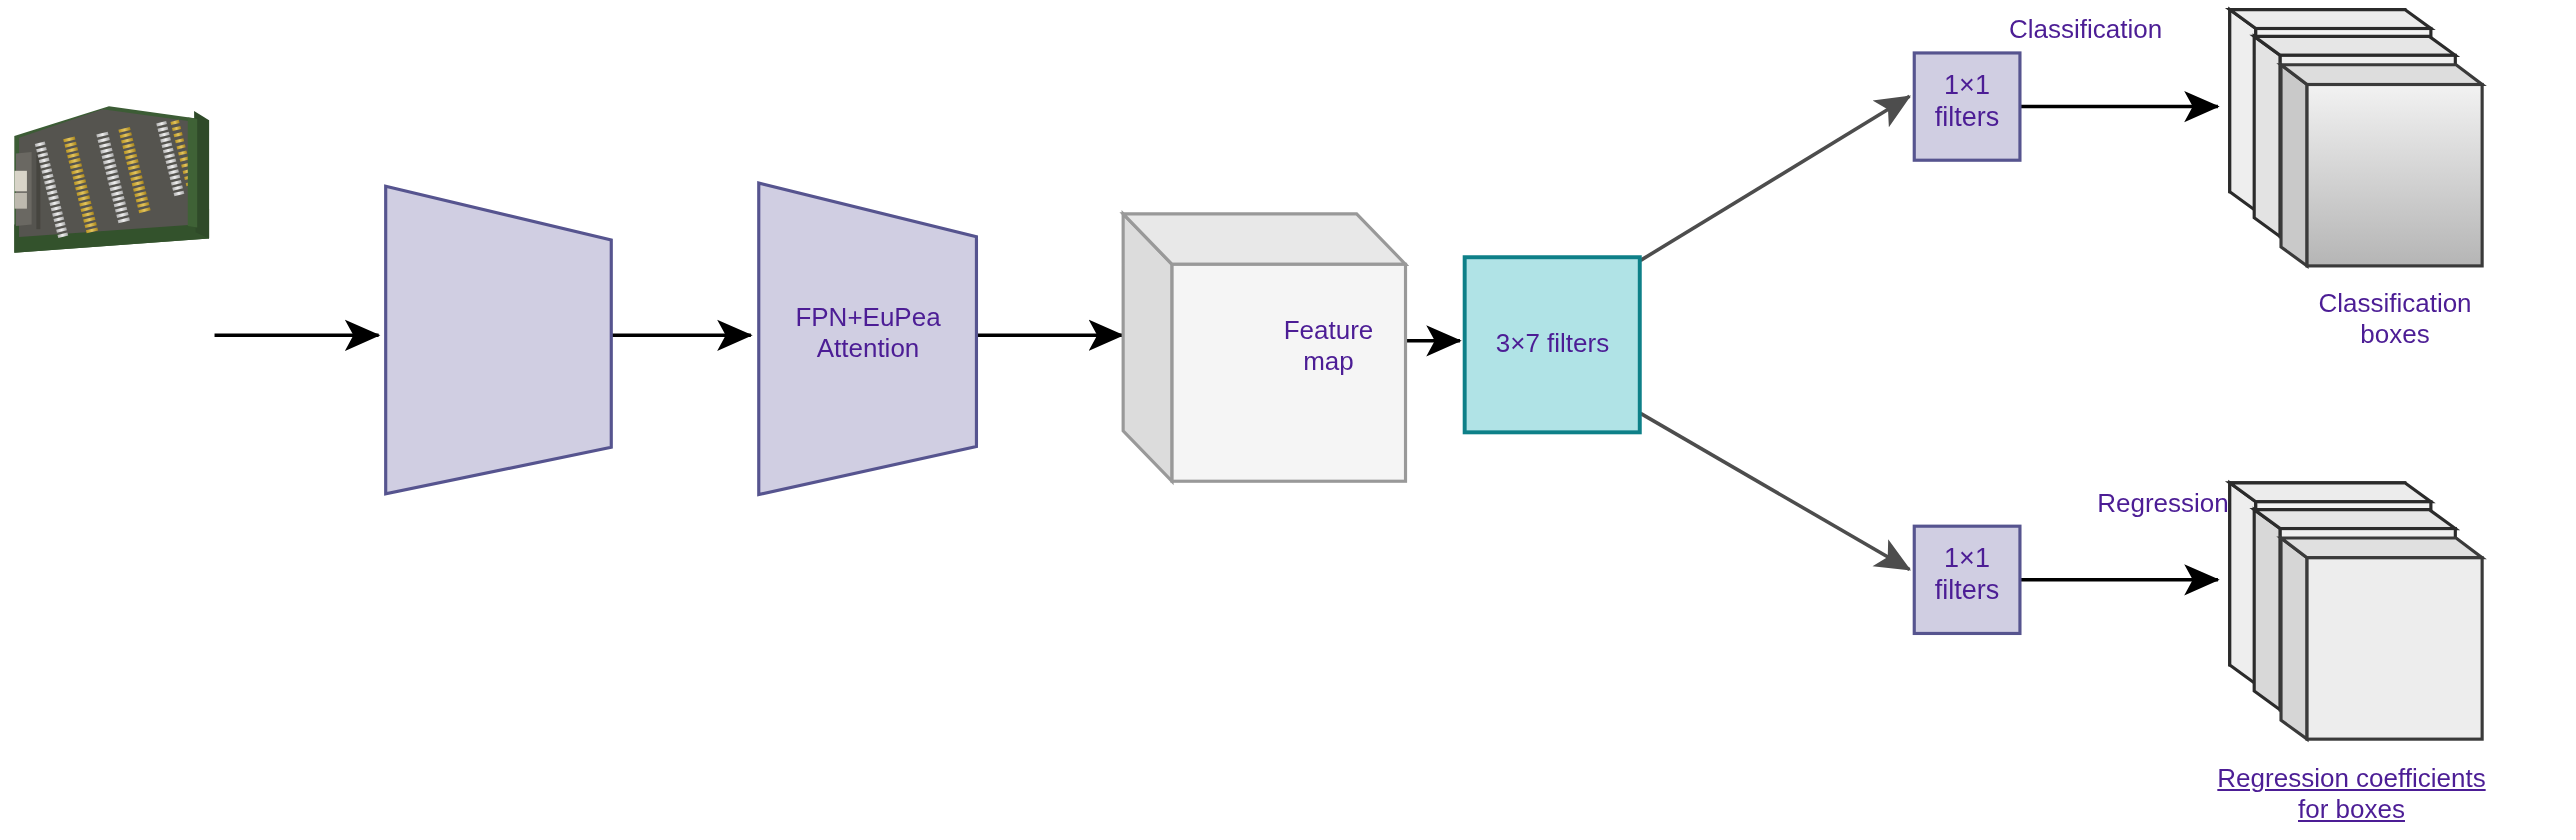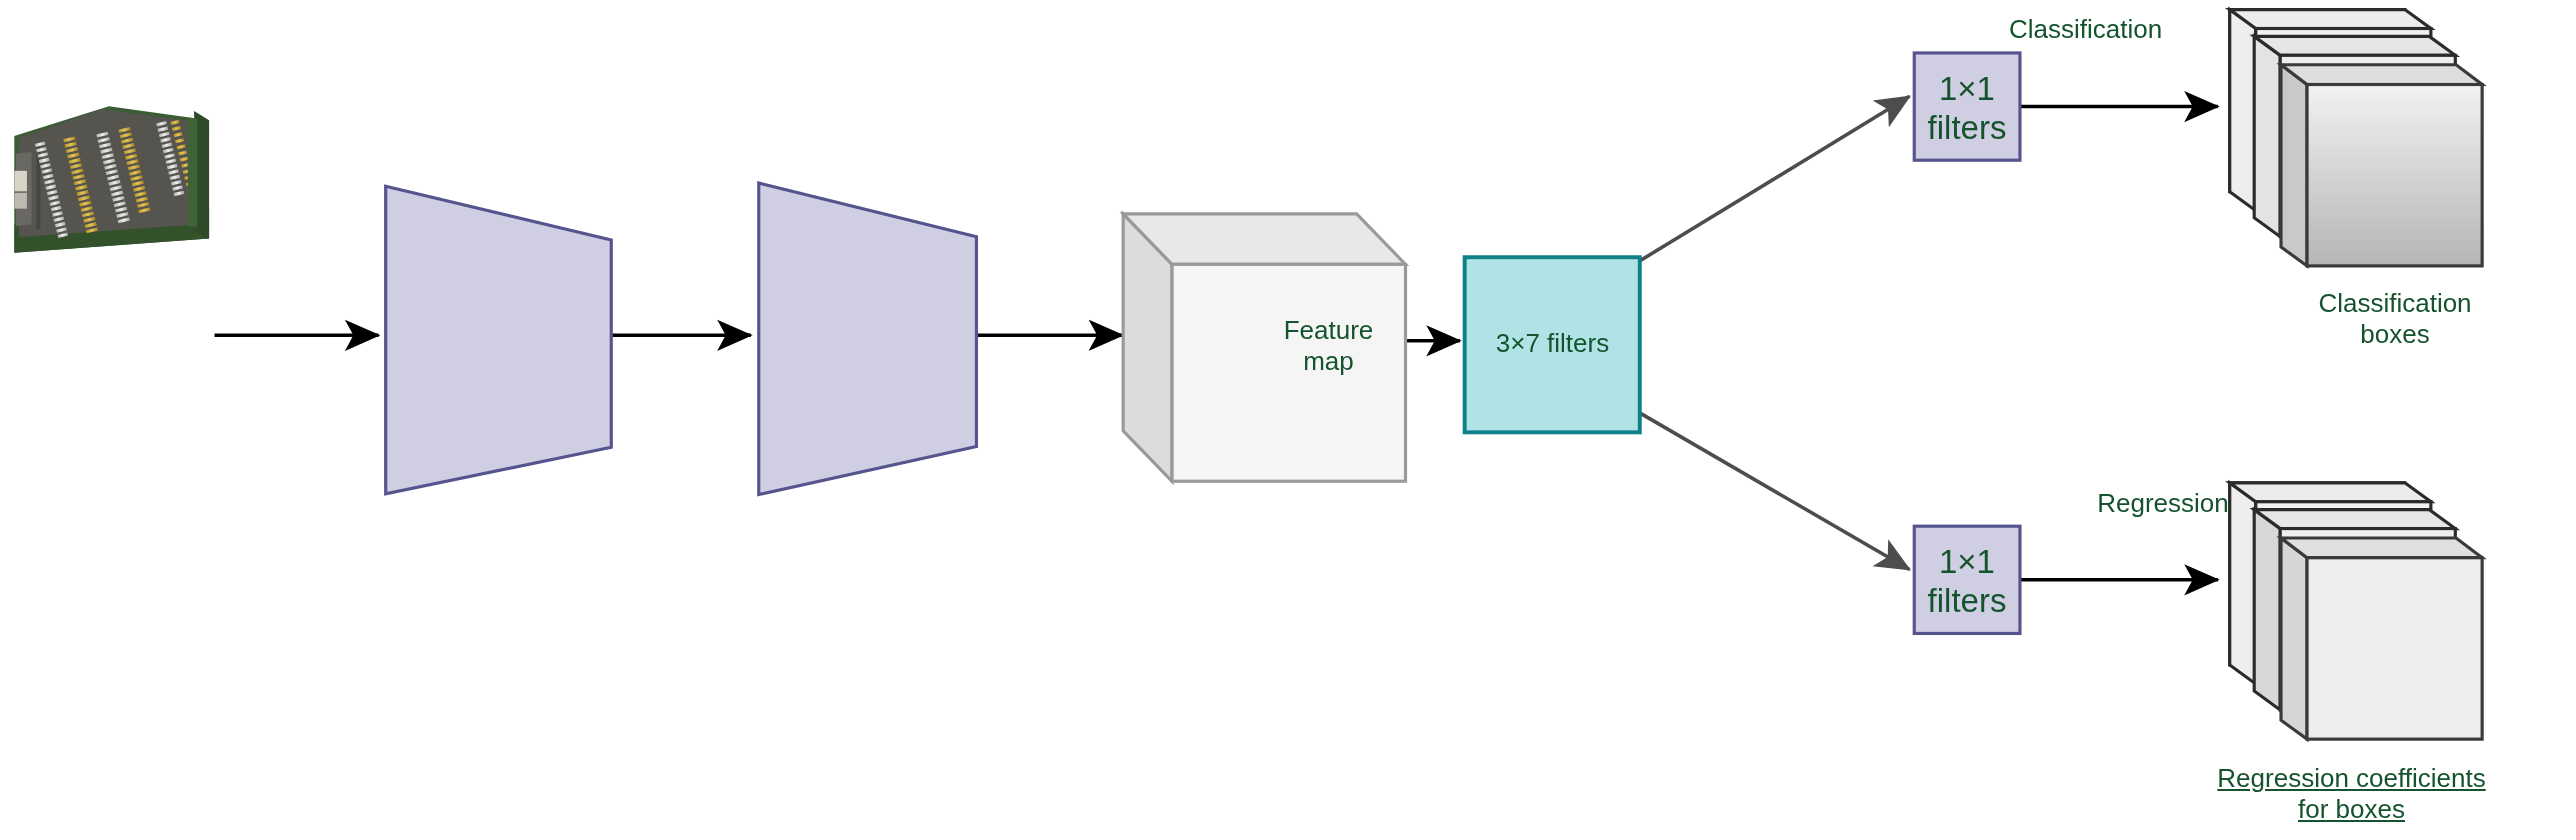--- a/index.html
+++ b/index.html
@@ -19,28 +19,28 @@
   }
   #svg-layer {
     position: absolute;
     left: 0;
     top: 0;
     width: 2576px;
     height: 841px;
   }
   .lbl {
     position: absolute;
-    color: #14532d;
+    color: #4c1d95;
     text-align: center;
     line-height: 1.18;
     white-space: nowrap;
     font-family: "Liberation Sans", sans-serif;
   }
   .lbl-32 { font-size: 26px; }
-  .lbl-30 { font-size: 33px; }
+  .lbl-30 { font-size: 27px; }
 
   
   #input-photo {
     position: absolute;
     left: 8px;
     top: 106px;
     width: 205px;
     height: 158px;
   }
 </style>
@@ -311,20 +311,24 @@
 
       <g>
         <polygon points="2892,682 2925,707 2925,937 2892,913" fill="#d6d6d6" stroke="#3a3a3a" stroke-width="4"></polygon>
         <polygon points="2892,682 3114,682 3147,707 2925,707" fill="#e0e0e0" stroke="#3a3a3a" stroke-width="4"></polygon>
         <rect x="2925" y="707" width="222" height="230" fill="#ededed" stroke="#3a3a3a" stroke-width="4"></rect>
       </g>
     </g>
   </svg>
 
 
+  <div class="lbl lbl-32" style="left:755px; top:302px; width:226px;">
+    <div>FPN+EuPea</div>
+    <div>Attention</div>
+  </div>
 
   <div class="lbl lbl-32" style="left:1172px; top:315px; width:233px;margin-left:40px;">
     <div>Feature</div>
     <div>map</div>
   </div>
 
   <div class="lbl lbl-32" style="left:1453px; top:328px; width:199px;">
     <span>3×7 filters</span>
   </div>
 

